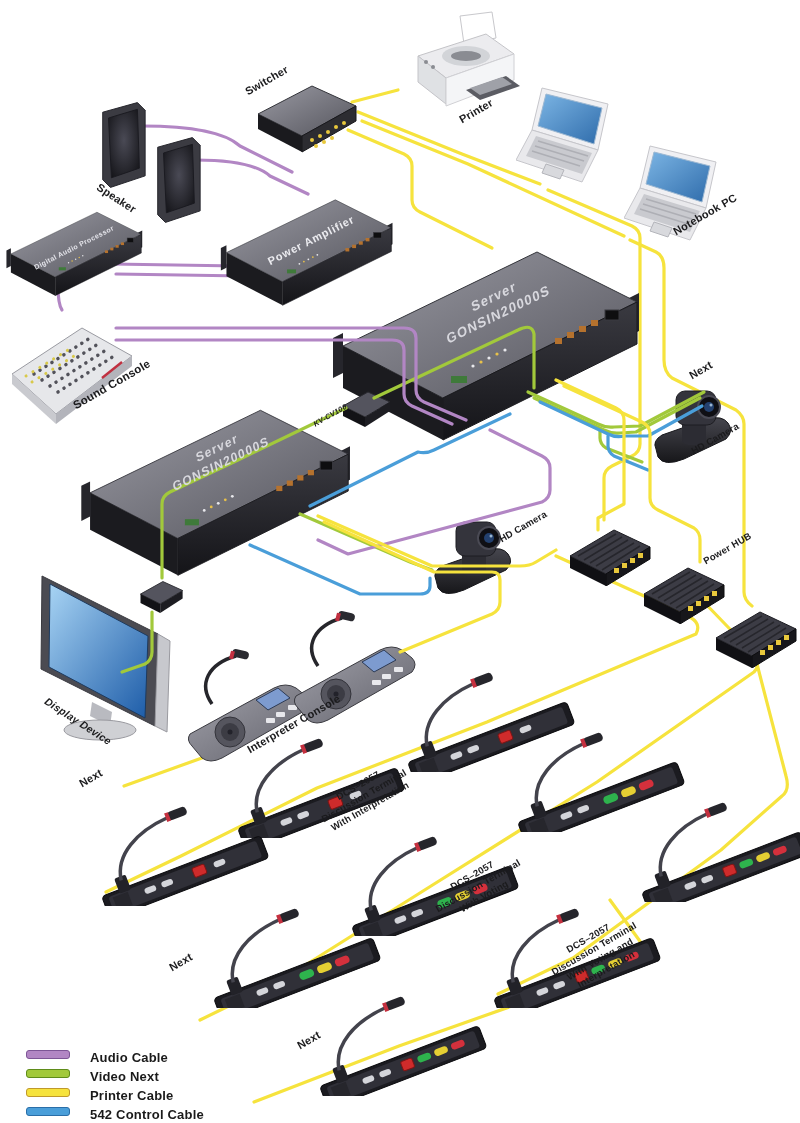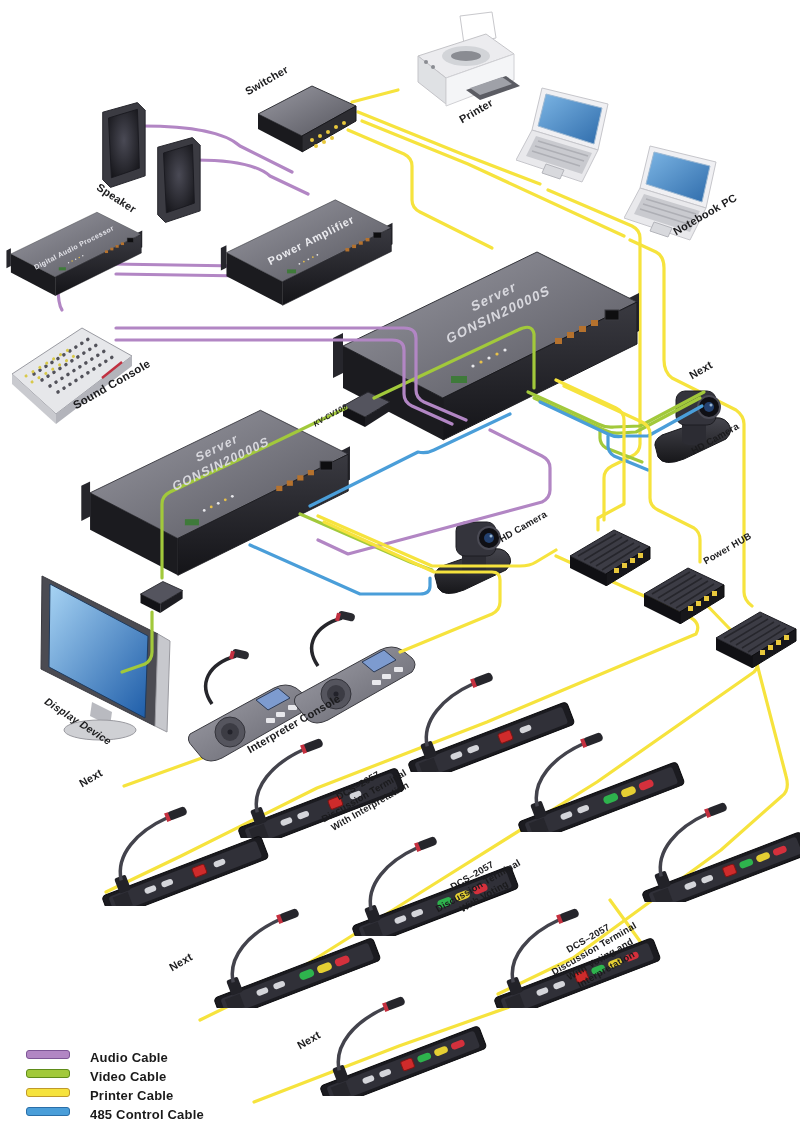--- a/index.html
+++ b/index.html
@@ -345,25 +345,25 @@
 <div class="lbl r-asc" style="left:170px;top:962px;">Next</div>
 <div class="lbl r-asc" style="left:298px;top:1040px;">Next</div>
 
 <div id="legend">
   <div class="leg-row">
     <div class="leg-chip" style="background: rgb(178, 134, 196); border-color: rgb(125, 85, 150);"></div>
     <div class="leg-txt">Audio Cable</div>
   </div>
   <div class="leg-row">
     <div class="leg-chip" style="background: rgb(162, 201, 59); border-color: rgb(95, 140, 26);"></div>
-    <div class="leg-txt">Video Cable</div>
+    <div class="leg-txt">Video Next</div>
   </div>
   <div class="leg-row">
     <div class="leg-chip" style="background: rgb(246, 227, 61); border-color: rgb(192, 153, 43);"></div>
     <div class="leg-txt">Printer Cable</div>
   </div>
   <div class="leg-row">
     <div class="leg-chip" style="background: rgb(74, 158, 217); border-color: rgb(42, 110, 168);"></div>
-    <div class="leg-txt">485 Control Cable</div>
+    <div class="leg-txt">542 Control Cable</div>
   </div>
 </div>
 
 </div>
 
 </body></html>

